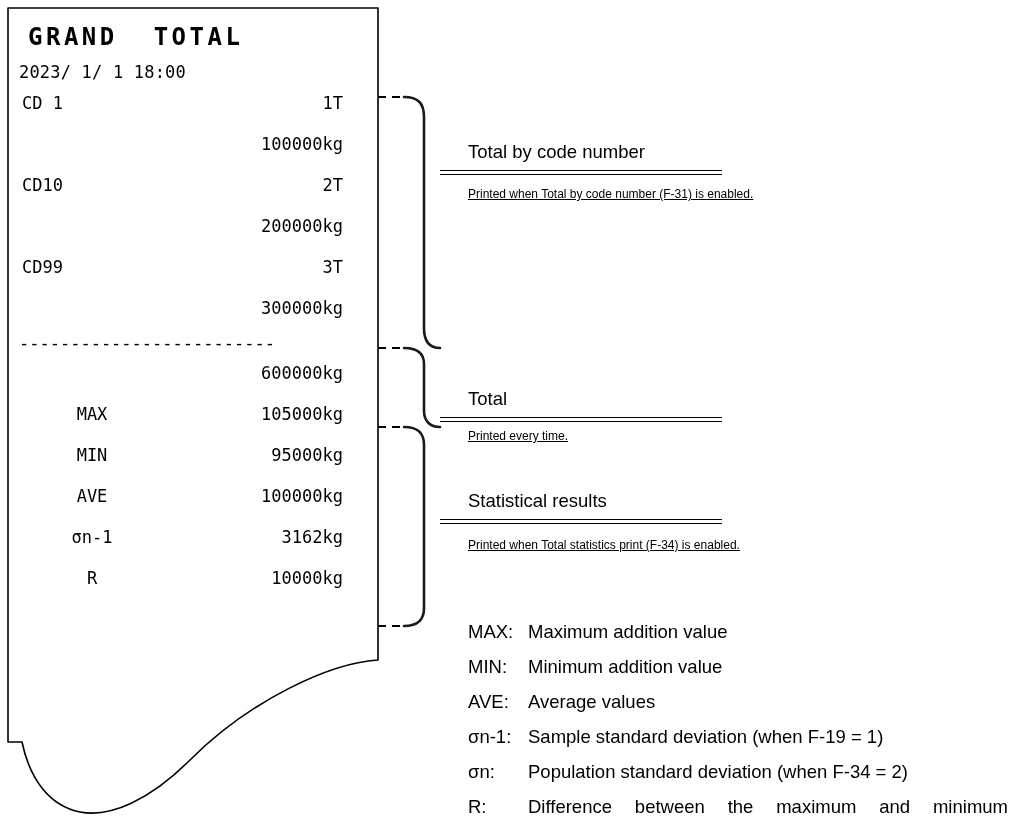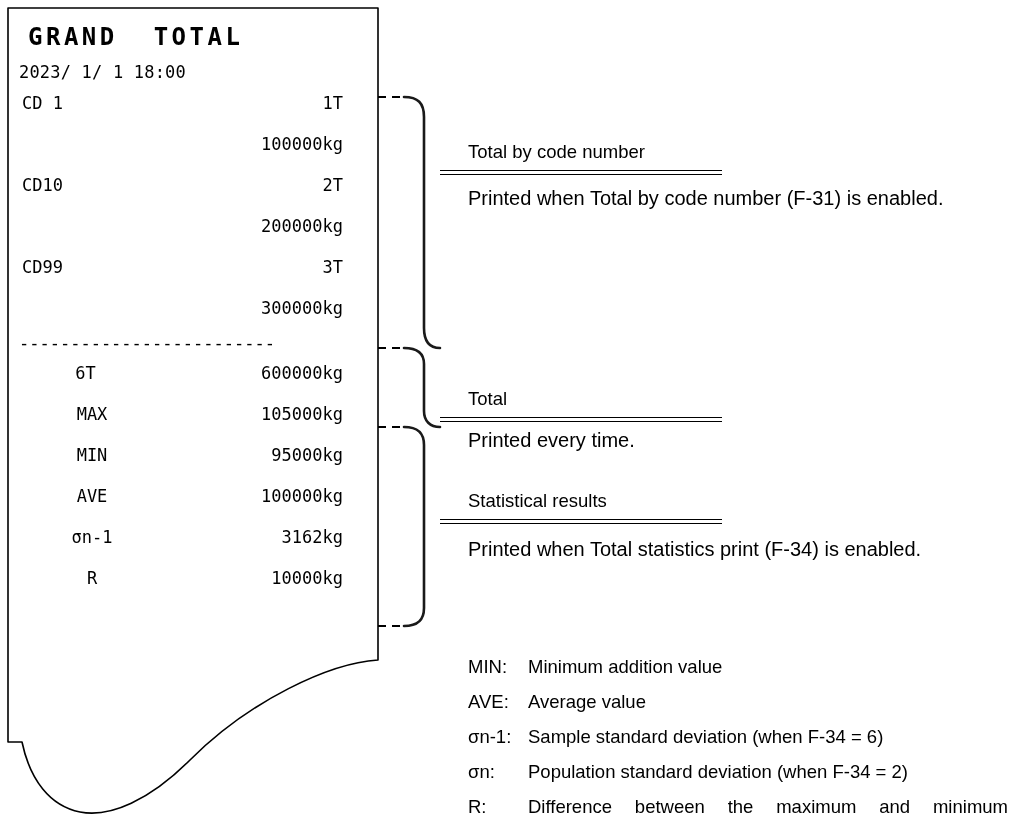--- a/index.html
+++ b/index.html
@@ -116,22 +116,23 @@
     position: absolute;
     left: 424px;
     width: 282px;
     height: 3px;
     border-top: 1px solid #000;
     border-bottom: 1px solid #000;
   }
   .ann-body {
     position: absolute;
     left: 452px;
-    font-size: 20px;
-    white-space: nowrap;
+    font-size: 12px;
+    white-space: nowrap;
+    text-decoration: underline;
   }
   .defn-row {
     position: absolute;
     left: 452px;
     font-size: 18.5px;
     white-space: nowrap;
   }
   .defn-term {
     display: inline-block;
     width: 60px;
@@ -187,21 +188,20 @@
       <span class="r-label">CD99</span>
       <span class="r-value">3T</span>
     </div>
     <div class="receipt-row amount-row">
       <span class="r-value">300000kg</span>
     </div>
 
     <div class="receipt-sep">-------------------------</div>
 
     <div class="receipt-row total-row">
-      <span class="r-label">6T</span>
       <span class="r-value">600000kg</span>
     </div>
 
     <div class="receipt-row stat-row">
       <span class="r-label">MAX</span>
       <span class="r-value">105000kg</span>
     </div>
     <div class="receipt-row stat-row">
       <span class="r-label">MIN</span>
       <span class="r-value">95000kg</span>
@@ -244,28 +244,31 @@
   <div class="ann-body" style="top:147px;">Printed when Total by code number (F-31) is enabled.</div>
 
   <div class="ann-heading" style="top:348px;">Total</div>
   <div class="ann-rule" style="top:377px;"></div>
   <div class="ann-body" style="top:389px;">Printed every time.</div>
 
   <div class="ann-heading" style="top:450px;">Statistical results</div>
   <div class="ann-rule" style="top:479px;"></div>
   <div class="ann-body" style="top:498px;">Printed when Total statistics print (F-34) is enabled.</div>
 
+  <div class="defn-row" style="top:581px;">
+    <span class="defn-term">MAX:</span><span class="defn-desc">Maximum addition value</span>
+  </div>
   <div class="defn-row" style="top:616px;">
     <span class="defn-term">MIN:</span><span class="defn-desc">Minimum addition value</span>
   </div>
   <div class="defn-row" style="top:651px;">
-    <span class="defn-term">AVE:</span><span class="defn-desc">Average value</span>
+    <span class="defn-term">AVE:</span><span class="defn-desc">Average values</span>
   </div>
   <div class="defn-row" style="top:686px;">
-    <span class="defn-term">σn-1:</span><span class="defn-desc">Sample standard deviation (when F-34 = 6)</span>
+    <span class="defn-term">σn-1:</span><span class="defn-desc">Sample standard deviation (when F-19 = 1)</span>
   </div>
   <div class="defn-row" style="top:721px;">
     <span class="defn-term">σn:</span><span class="defn-desc">Population standard deviation (when F-34 = 2)</span>
   </div>
   <div class="defn-row" style="top:756px;">
     <span class="defn-term">R:</span><span class="defn-desc justify">Difference between the maximum and minimum</span>
   </div>
   <div class="defn-cont" style="top:791px;font-weight:bold;">addition values</div>
 
 </div>

